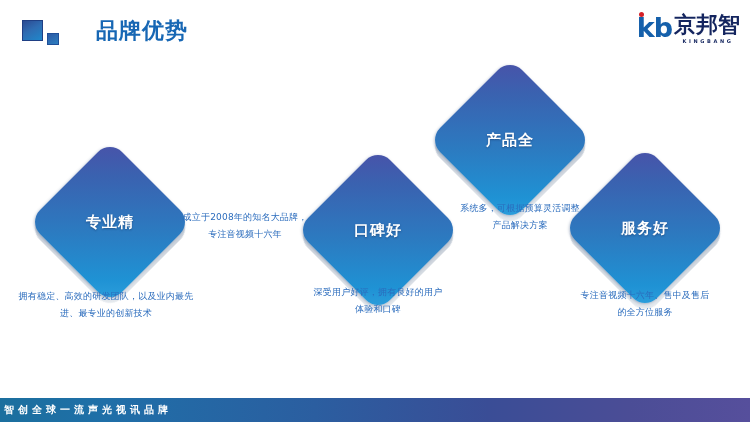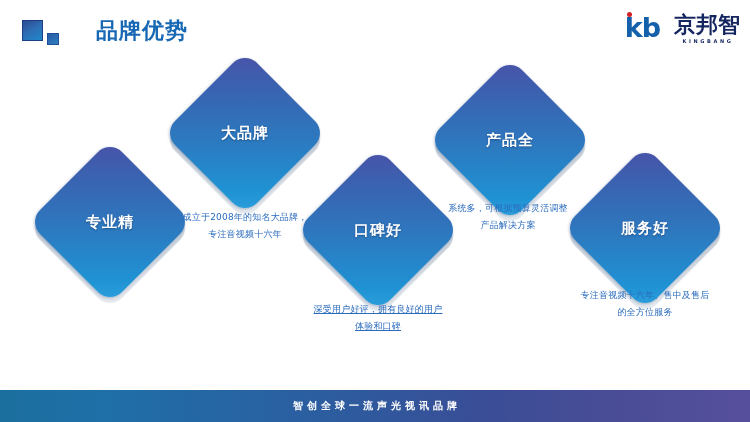--- a/index.html
+++ b/index.html
@@ -79,21 +79,21 @@
   .logo-dot {
     position: absolute;
     left: 2px;
     top: -2px;
     width: 5px;
     height: 5px;
     border-radius: 50%;
     background: #d52027;
   }
   .logo-cn-wrap {
-    margin-left: 14px;
+    margin-left: 2px;
     display: flex;
     flex-direction: column;
     align-items: center;
   }
   .logo-cn {
     font-size: 22px;
     font-weight: bold;
     color: #14255f;
     line-height: 22px;
     letter-spacing: 0px;
@@ -163,25 +163,25 @@
     line-height: 17px;
     letter-spacing: .2px;
   }
 
   
   .footer {
     position: absolute;
     left: 0;
     bottom: 0;
     width: 750px;
-    height: 32px;
+    height: 24px;
     background: linear-gradient(90deg, #1b6f9e 0%, #1f6fa8 14%, #2b5ea0 42%, #3a4d96 65%, #4b4d96 84%, #564f9c 100%);
     display: flex;
     align-items: center;
-    justify-content: center;
+    justify-content: flex-start;
   }
   .footer-text {
     color: #ffffff;
     font-size: 10px;
     font-weight: bold;
     letter-spacing: 4px;
     padding-left: 4px;
     white-space: nowrap;
   }
 </style>
@@ -203,41 +203,37 @@
         <span class="logo-sub">KINGBANG</span>
       </span>
     </div>
   </div>
 
   <div class="diamond-wrap" style="left:52px; top:164px;">
     <div class="diamond-shadow"></div>
     <div class="diamond-face"></div>
     <div class="diamond-label">专业精</div>
   </div>
-
-  <div class="diamond-wrap" style="left:187px; top:75px;">
-    <div class="diamond-shadow"></div>
-    <div class="diamond-face"></div>
-    <div class="diamond-label">大品牌</div>
-  </div>
+  <div class="caption" style="left:18px; top:288px; width:176px;">拥有稳定、高效的研发团队，以及业内最先进、最专业的创新技术</div>
+
   <div class="caption" style="left:182px; top:209px; width:126px;">成立于2008年的知名大品牌，专注音视频十六年</div>
 
   <div class="diamond-wrap" style="left:320px; top:172px;">
     <div class="diamond-shadow"></div>
     <div class="diamond-face"></div>
     <div class="diamond-label">口碑好</div>
   </div>
-  <div class="caption" style="left:312px; top:301px; width:132px;text-decoration:underline;">深受用户好评，拥有良好的用户体验和口碑</div>
+  <div class="caption" style="left:312px; top:284px; width:132px;">深受用户好评，拥有良好的用户体验和口碑</div>
 
   <div class="diamond-wrap" style="left:452px; top:82px;">
     <div class="diamond-shadow"></div>
     <div class="diamond-face"></div>
     <div class="diamond-label">产品全</div>
   </div>
-  <div class="caption" style="left:446px; top:200px; width:124px;">系统多，可根据预算灵活调整产品解决方案</div>
+  <div class="caption" style="left:458px; top:200px; width:124px;">系统多，可根据预算灵活调整产品解决方案</div>
 
   <div class="diamond-wrap" style="left:587px; top:170px;">
     <div class="diamond-shadow"></div>
     <div class="diamond-face"></div>
     <div class="diamond-label">服务好</div>
   </div>
   <div class="caption" style="left:578px; top:287px; width:134px;">专注音视频十六年、售中及售后的全方位服务</div>
 
   <div class="footer">
     <span class="footer-text">智创全球一流声光视讯品牌</span>

